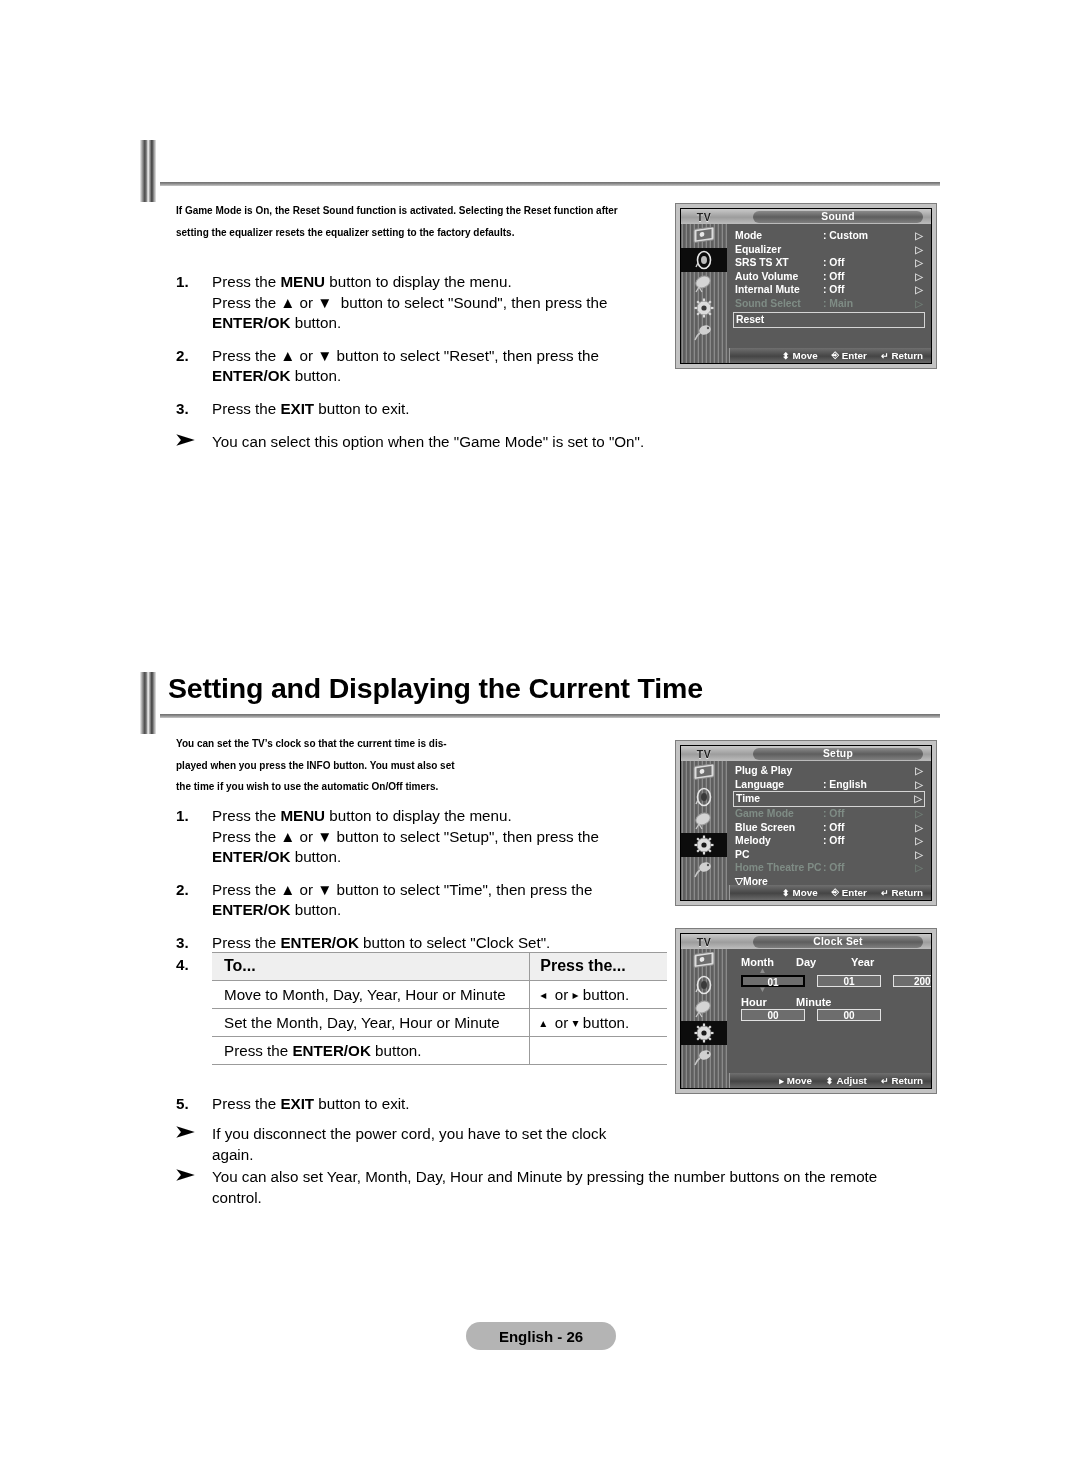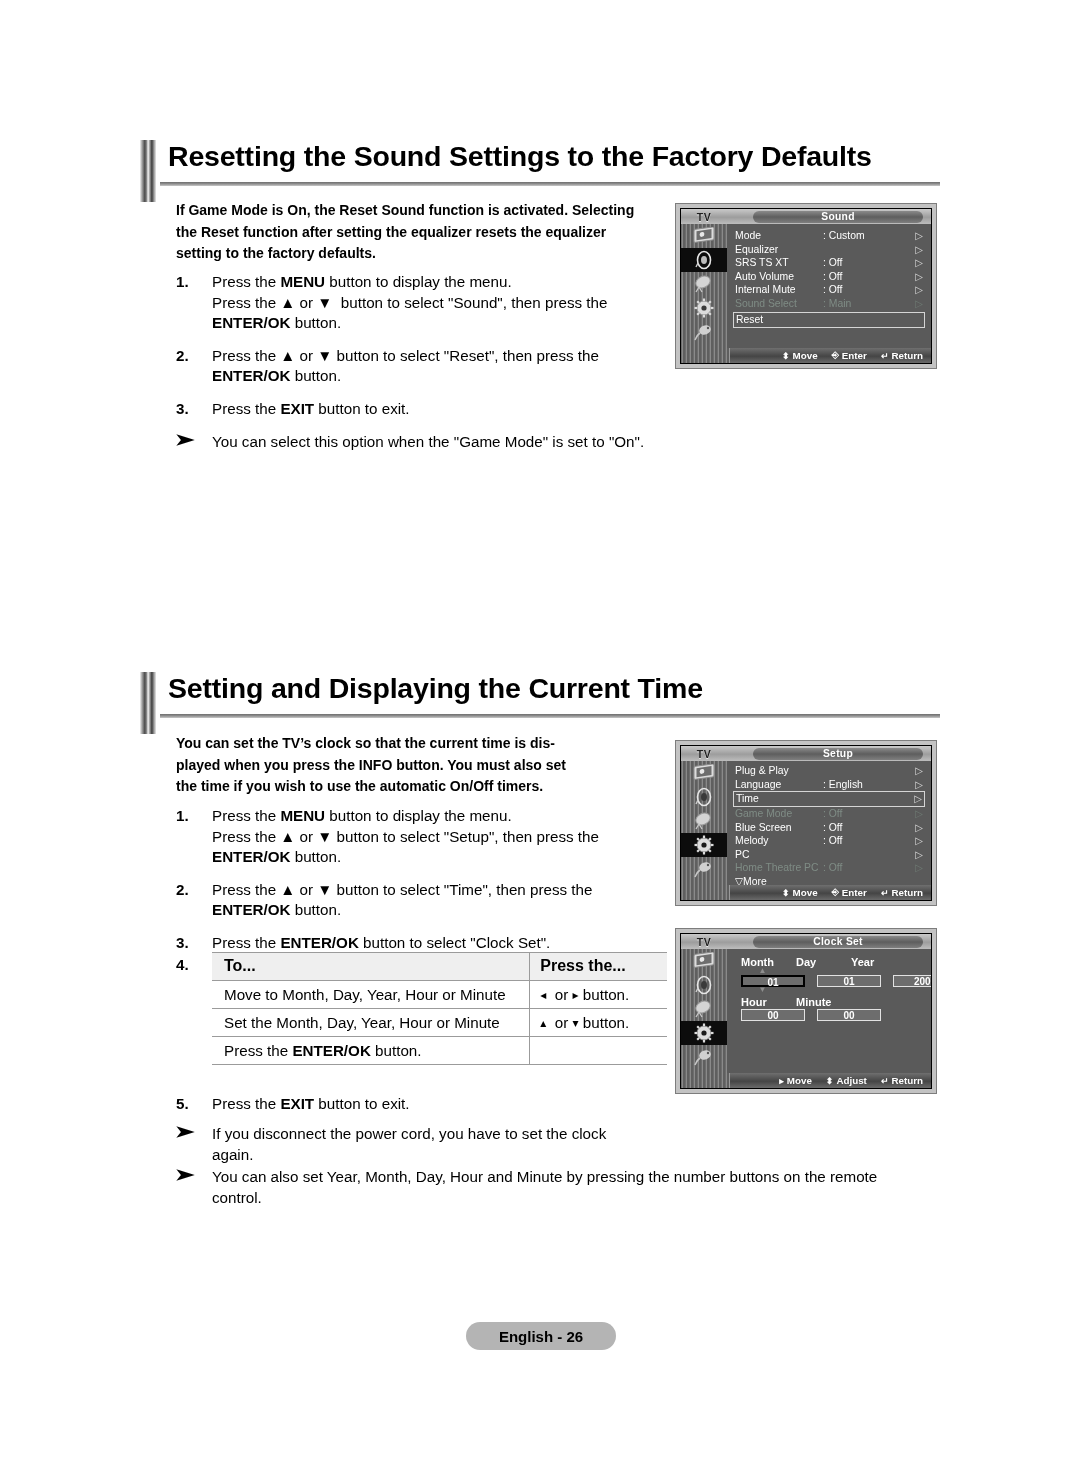--- a/index.html
+++ b/index.html
@@ -51,21 +51,21 @@
     left: 20px;
     top: 42px;
     right: 0;
     height: 4px;
     background: linear-gradient(to bottom, #6e6e6e 0%, #8d8d8d 45%, #c9c9c9 100%);
   }
 
   
   .intro {
     position: absolute;
-    font-size: 14px;
+    font-size: 10px;
     font-weight: bold;
     line-height: 21.5px;
     width: 470px;
   }
   .steps { position: absolute; width: 500px; }
   .step {
     position: relative;
     font-size: 15.2px;
     line-height: 20.6px;
     padding-left: 36px;
@@ -195,21 +195,21 @@
   .osd-content {
     flex: 1;
     padding: 5px 8px 2px 8px;
     position: relative;
   }
   .mrow {
     display: flex;
     align-items: center;
     height: 13.5px;
     font-size: 10.4px;
-    font-weight: normal;
+    font-weight: bold;
     color: #ffffff;
     line-height: 13.5px;
   }
   .mrow .lbl { flex: 0 0 88px; }
   .mrow .val { flex: 1; }
   .mrow .chev {
     width: 14px;
     text-align: right;
     color: #d8d8d8;
     font-size: 10px;
@@ -285,21 +285,20 @@
     font-weight: bold;
     color: #000;
   }
 </style>
 </head>
 <body>
 
 <div class="section" id="sec1" style="top:140px;">
   <div class="heading-row">
     <div class="heading-bar"></div>
-    <div class="heading-title">Resetting the Sound Settings to the Factory Defaults</div>
     <div class="heading-rule"></div>
   </div>
 </div>
 
 <div class="intro" style="left:176px; top:200px; width:470px;">If Game Mode is On, the Reset Sound function is activated. Selecting the Reset function after setting the equalizer resets the equalizer setting to the factory defaults.</div>
 
 <div class="steps" style="left:176px; top:272px;">
   <div class="step">
     <span class="num">1.</span>
     <div>Press the <b>MENU</b> button to display the menu.</div>

